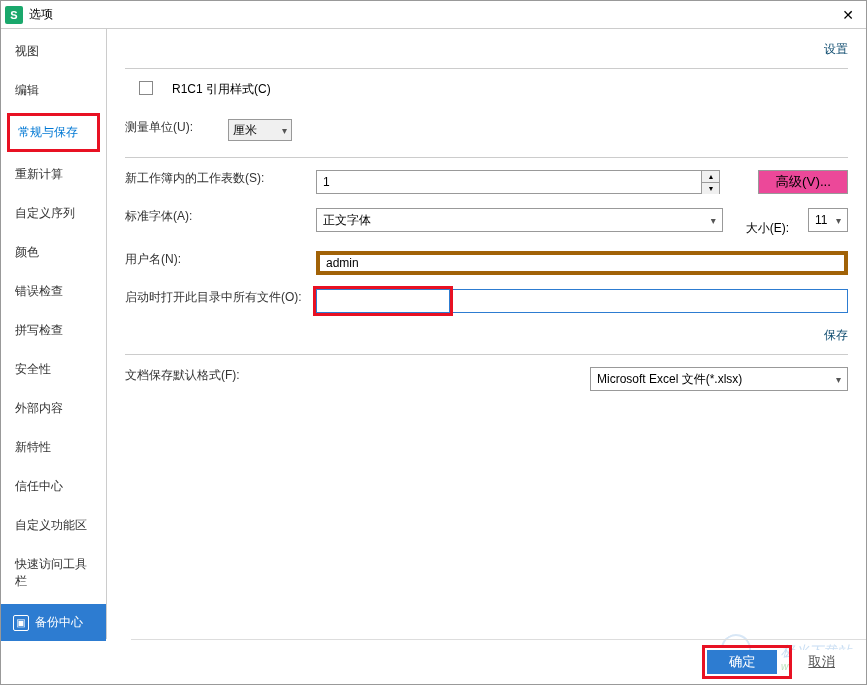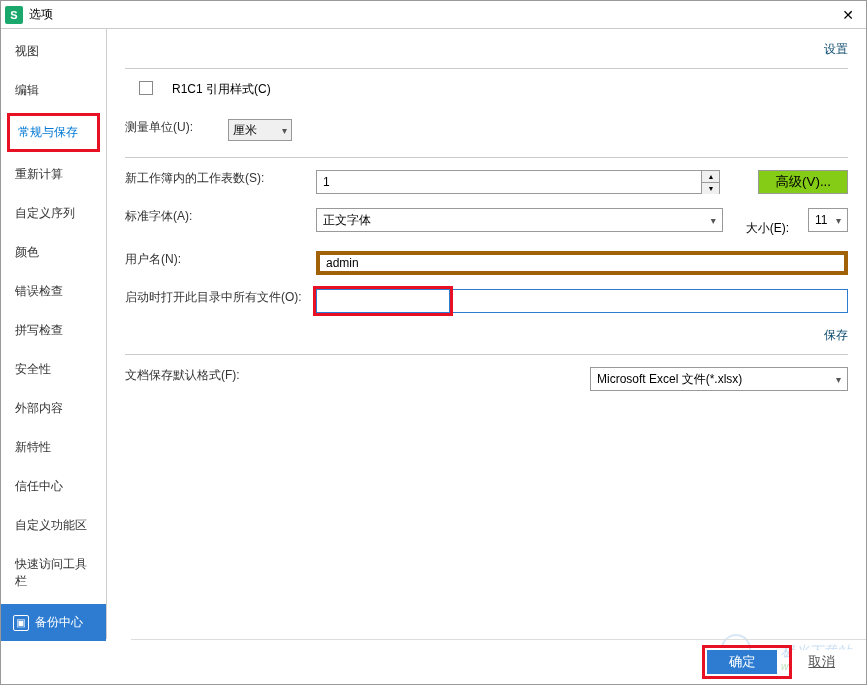--- a/index.html
+++ b/index.html
@@ -32,21 +32,21 @@
   
   .select-small { width: 64px; height: 22px; border: 1px solid #999; background: #f0f0f0; display: flex; align-items: center; padding: 0 4px; position: relative; }
   .select-small::after { content: "▾"; position: absolute; right: 4px; font-size: 10px; color: #555; }
   
   .spinner { display: flex; flex: 1; height: 24px; border: 1px solid #999; }
   .spinner input { border: none; flex: 1; padding: 0 6px; outline: none; font-size: 12px; }
   .spinner .arrows { width: 18px; display: flex; flex-direction: column; border-left: 1px solid #999; }
   .spinner .arrow-btn { flex: 1; background: #f0f0f0; font-size: 7px; text-align: center; line-height: 11px; cursor: pointer; }
   .spinner .arrow-btn:first-child { border-bottom: 1px solid #999; }
   
-  .btn { height: 24px; padding: 0 16px; border: 1px solid #999; background: #84cc16; cursor: pointer; display: inline-flex; align-items: center; justify-content: center; min-width: 80px; }
+  .btn { height: 24px; padding: 0 16px; border: 1px solid #999; background: #ec4899; cursor: pointer; display: inline-flex; align-items: center; justify-content: center; min-width: 80px; }
   
   .combo { height: 24px; border: 1px solid #999; background: #fff; display: flex; align-items: center; padding: 0 6px; position: relative; }
   .combo::after { content: "▾"; position: absolute; right: 6px; font-size: 10px; color: #555; }
   .combo-font { flex: 1; }
   .combo-size { width: 40px; }
   
   .text-input { height: 24px; border: 4px solid #a16207; padding: 0 6px; font-size: 12px; outline: none; }
   .text-input.focused { border: 1px solid #2d7cd1; }
   
   .highlight-red-input { border: 3px solid #e81123; display: inline-block; padding: 0; }

